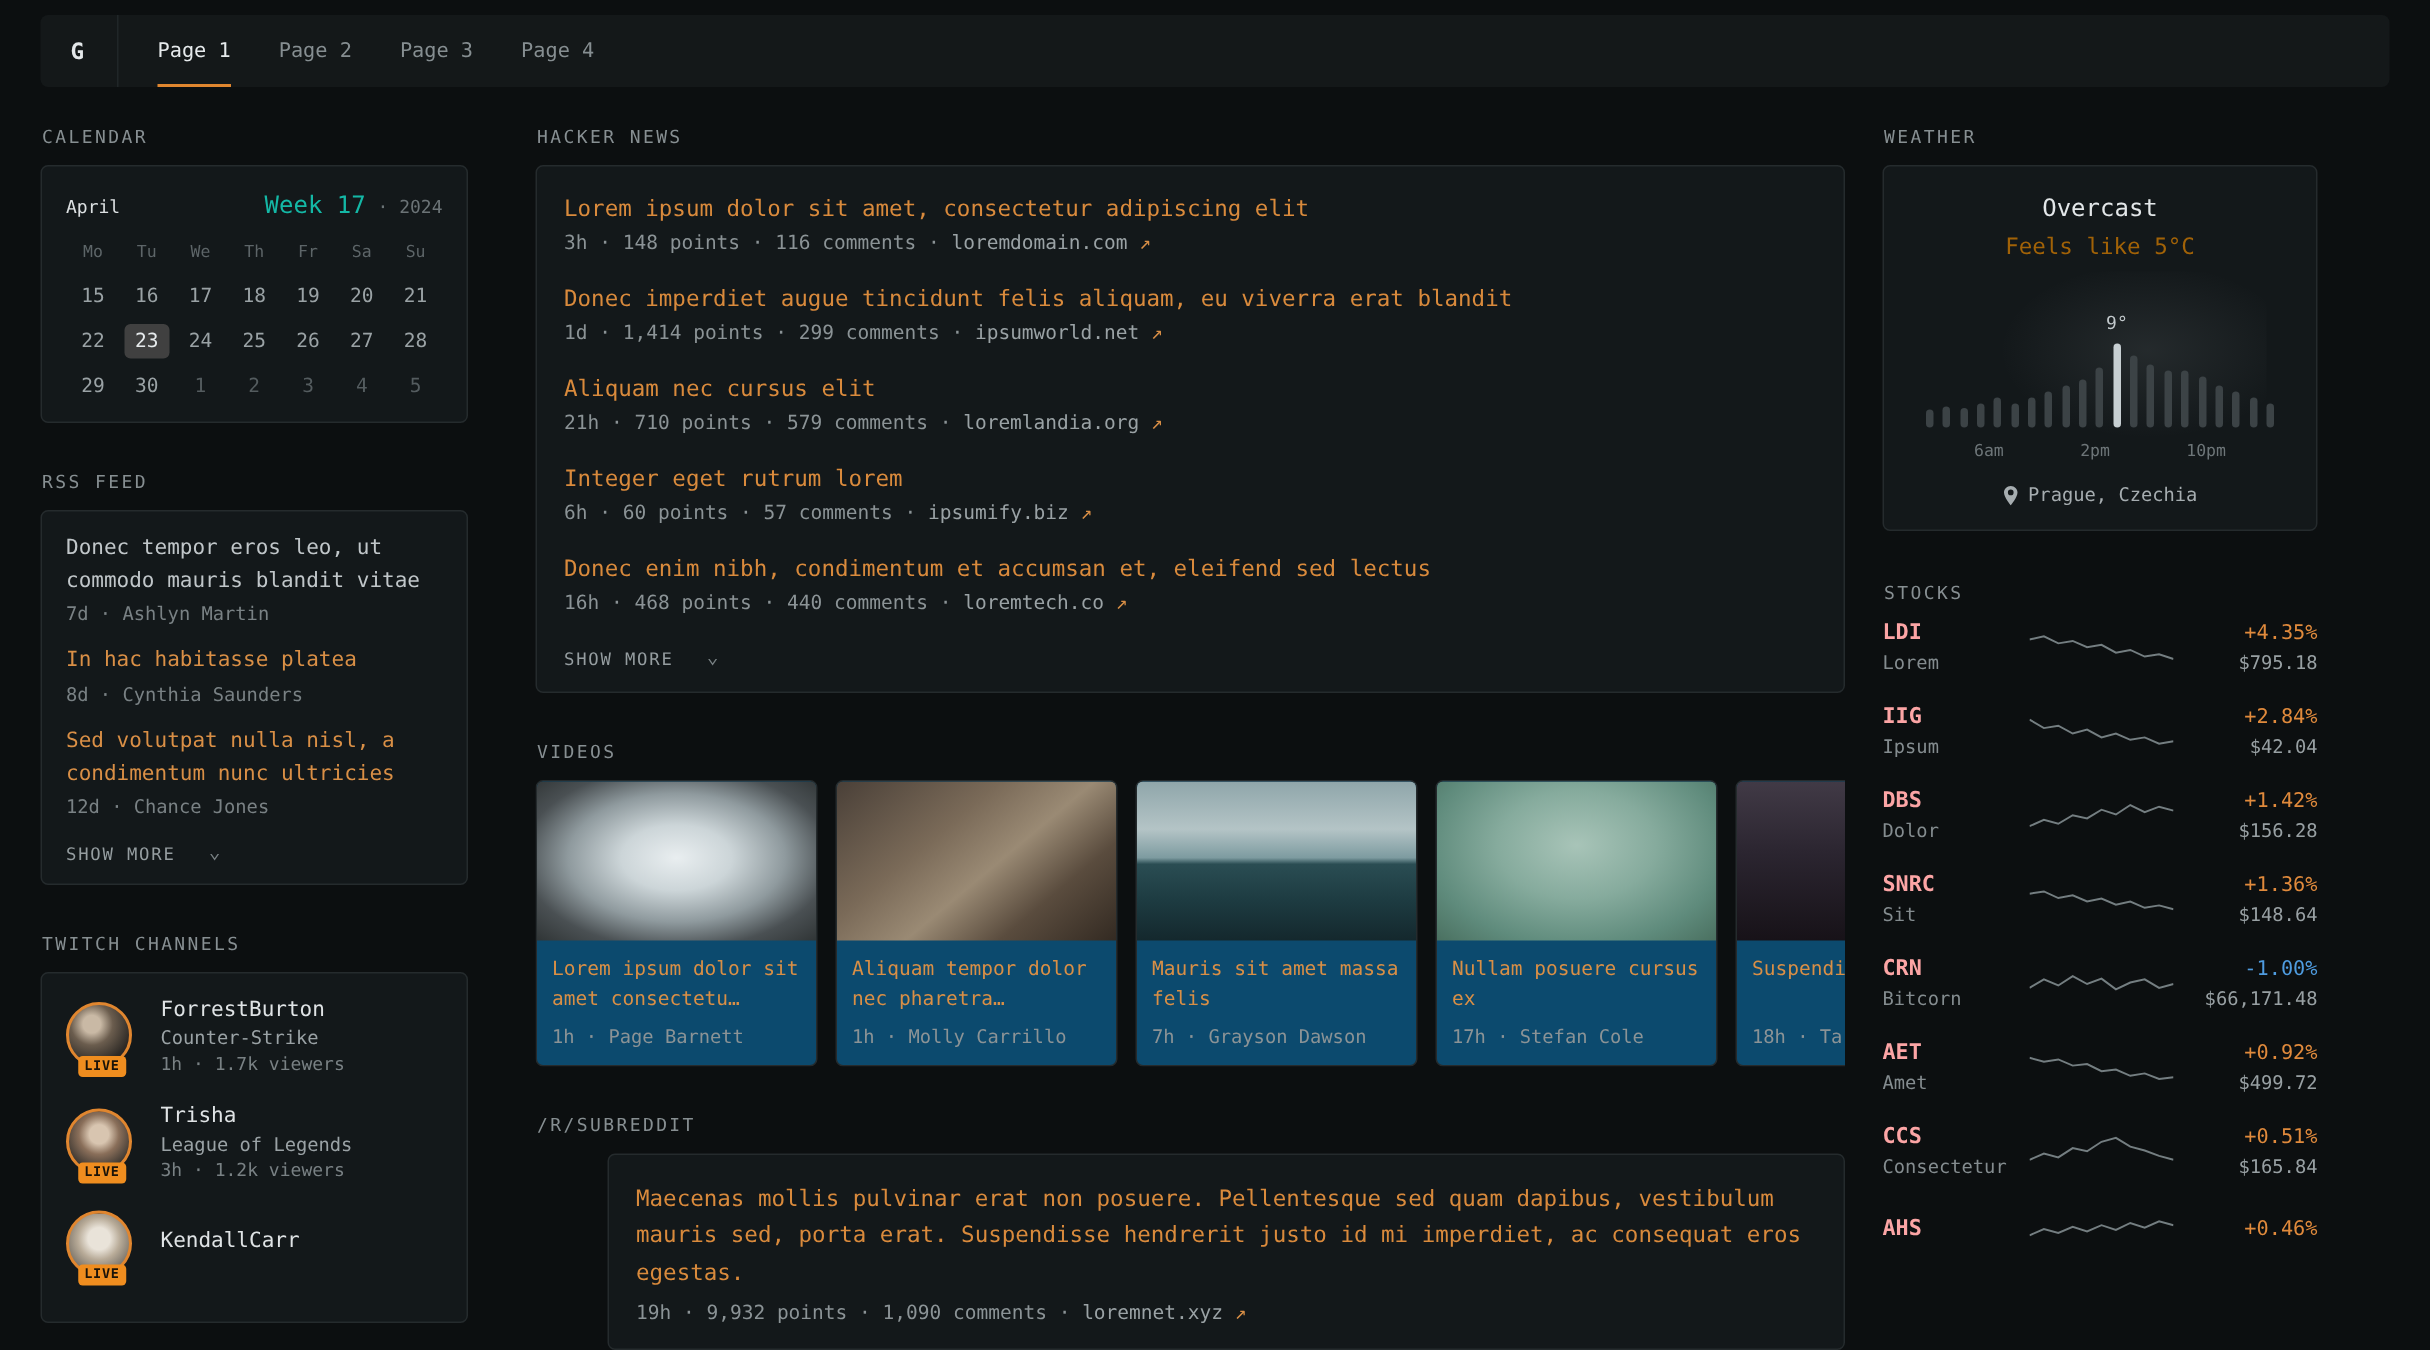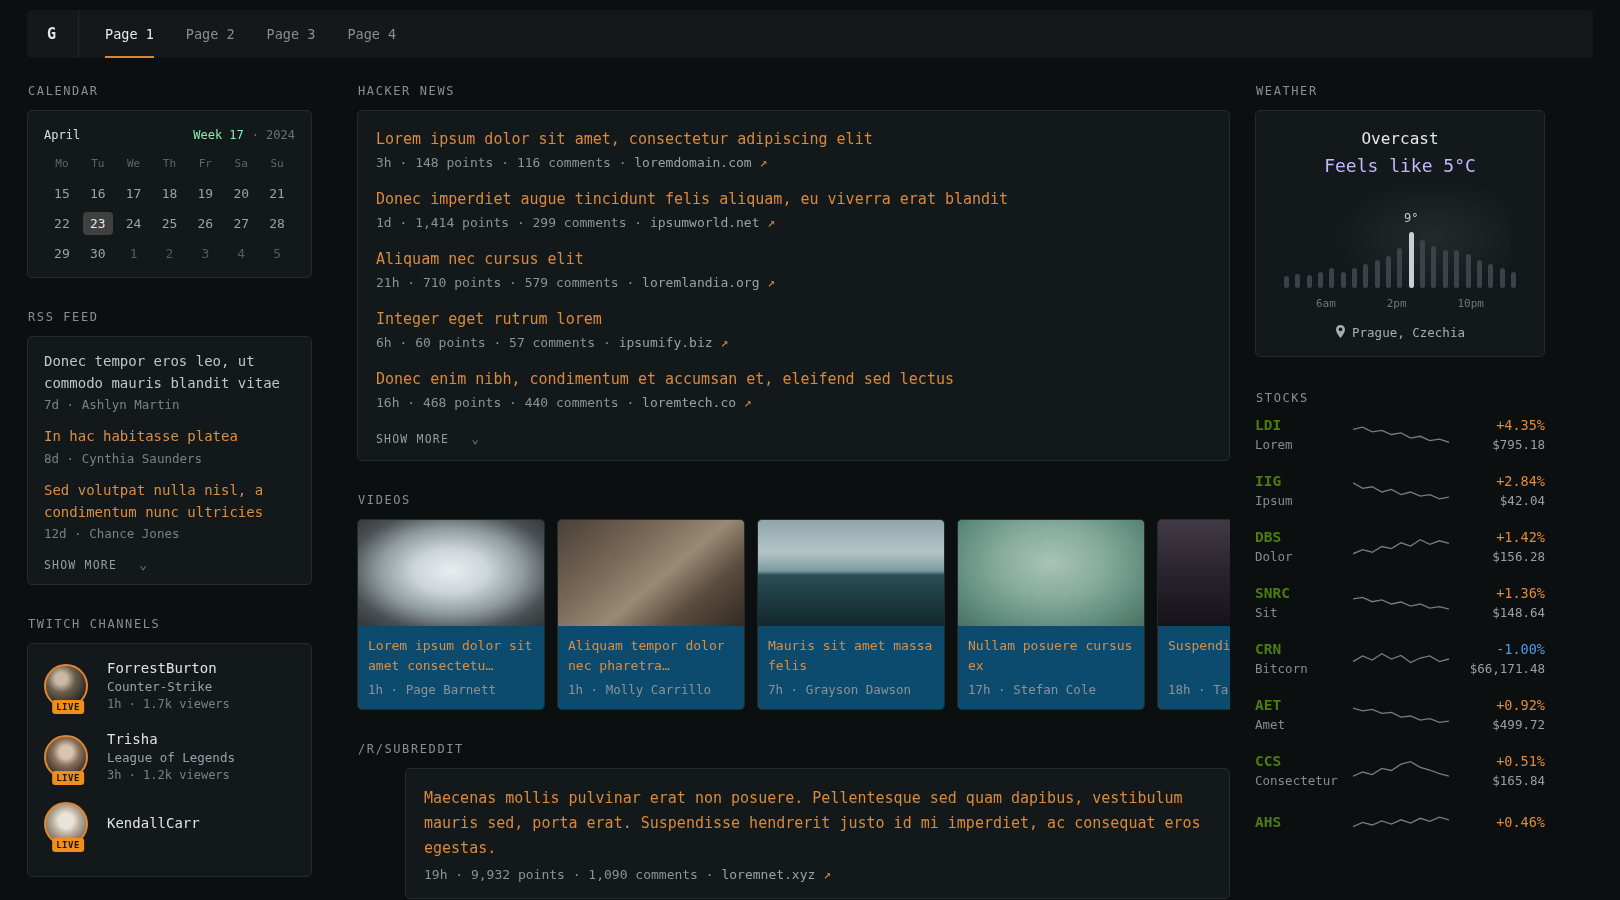--- a/index.html
+++ b/index.html
@@ -27,21 +27,21 @@
   .col-left  { width:285px; flex:none; }
   .col-center{ width:873px; flex:none; margin-left:45px; margin-right:25px; }
   .col-right { width:290px; flex:none; }
   .widget { margin-bottom:32px; }
   .sec-title { font-size:12px; letter-spacing:1.6px; color:#878f92; margin:0 0 12px 1px; font-weight:normal; }
   .card { background:#13181a; border:1px solid #252b2d; border-radius:5px; }
   
   .cal { padding:16px 16px 12px; }
   .cal-head { display:flex; justify-content:space-between; align-items:baseline; }
   .cal-month { color:#dce0e2; font-size:12px; }
-  .cal-week { color:#86efac; font-size:12px; }
+  .cal-week { color:#14b8a6; font-size:16px; }
   .cal-year { color:#6b7376; font-size:12px; }
   .cal-grid { display:grid; grid-template-columns:repeat(7,1fr); justify-items:center; margin-top:15px; row-gap:7px; }
   .cal-dow { color:#5d6568; font-size:11px; margin-bottom:5px; }
   .cal-day { color:#9aa2a5; font-size:13px; padding:4px 0; min-width:30px; text-align:center; }
   .cal-day.muted { color:#545c5f; }
   .cal-day.sel { background:#404040; border-radius:4px; color:#e6eaec; }
   
   .rss { padding:14px 16px 12px; }
   .rss-item { margin-bottom:14px; }
   .rss-headline { color:#d98f46; font-size:14px; line-height:1.55; cursor:pointer; }
@@ -85,41 +85,41 @@
   .thumb1 { background: radial-gradient(ellipse at 50% 48%, #e9eef0 0%, #ccd5d8 28%, #8f9a9e 55%, #4a5053 78%, #303536 100%); }
   .thumb2 { background: linear-gradient(140deg, #4a4038 0%, #7a6a58 35%, #9a8a74 55%, #5a4c3e 75%, #332a22 100%); }
   .thumb3 { background: linear-gradient(180deg, #8fa6aa 0%, #b4c4c6 30%, #7d9ba0 48%, #2a4d53 52%, #1d3b41 75%, #14282d 100%); }
   .thumb4 { background: radial-gradient(ellipse at 50% 40%, #a8c4b8 0%, #86ab9d 40%, #5f8b7c 75%, #4a7060 100%); }
   .thumb5 { background: linear-gradient(180deg, #413a46 0%, #2b2530 45%, #171218 100%); }
   .vid-title { color:#d98f46; font-size:13px; line-height:1.55; padding:10px 10px 0; height:50px; overflow:hidden; }
   .vid-meta { color:#8b9396; font-size:12.5px; padding:6px 10px 12px; }
   
   .weather { padding:18px 16px 16px; text-align:center; }
   .w-cond { color:#e3e7e9; font-size:16px; }
-  .w-feels { color:#c4b5fd; font-size:18px; margin-top:7px; }
+  .w-feels { color:#a16207; font-size:15px; margin-top:7px; }
   .w-chart {
     position:relative; height:86px; margin:26px 12px 0;
     display:flex; align-items:flex-end; justify-content:space-between;
   }
   .w-glow {
     position:absolute; left:22%; right:2%; top:-18px; bottom:-6px;
     background:radial-gradient(ellipse at 55% 48%, rgba(190,200,204,0.10), rgba(190,200,204,0) 72%);
     border-radius:14px; pointer-events:none;
   }
   .wbar { width:5px; border-radius:3px; background:#3c4346; position:relative; z-index:1; }
   .wbar.hot { background:#c7cfd2; }
   .wtemp { position:absolute; top:-21px; left:50%; transform:translateX(-50%); color:#c3cacd; font-size:12px; white-space:nowrap; }
   .w-times { display:flex; margin:9px 12px 0; color:#6d7578; font-size:11px; justify-content:space-between; padding:0 32px; }
-  .w-loc { margin-top:15px; color:#a6adb0; font-size:12.5px; display:flex; align-items:flex-start; justify-content:center; gap:6px; }
+  .w-loc { margin-top:15px; color:#a6adb0; font-size:12.5px; display:flex; align-items:flex-end; justify-content:center; gap:6px; }
   .pin { display:inline-flex; }
   
   .stocks { padding-top:2px; }
   .stock-row { display:flex; align-items:center; margin-bottom:21px; }
   .st-id { width:96px; flex:none; }
-  .st-sym { color:#4d7c0f; font-size:14.5px; font-weight:bold; }
+  .st-sym { color:#fca5a5; font-size:14.5px; font-weight:bold; }
   .st-name { color:#848c8f; font-size:12.5px; margin-top:4px; }
   .st-spark { flex:1; display:flex; justify-content:center; align-items:center; }
   .st-right { width:94px; flex:none; text-align:right; }
   .st-change { font-size:13.5px; }
   .st-change.up { color:#e08a3c; }
   .st-change.down { color:#4f9ce0; }
   .st-price { color:#98a0a3; font-size:12.5px; margin-top:4px; }
 </style>
 </head>
 <body>

